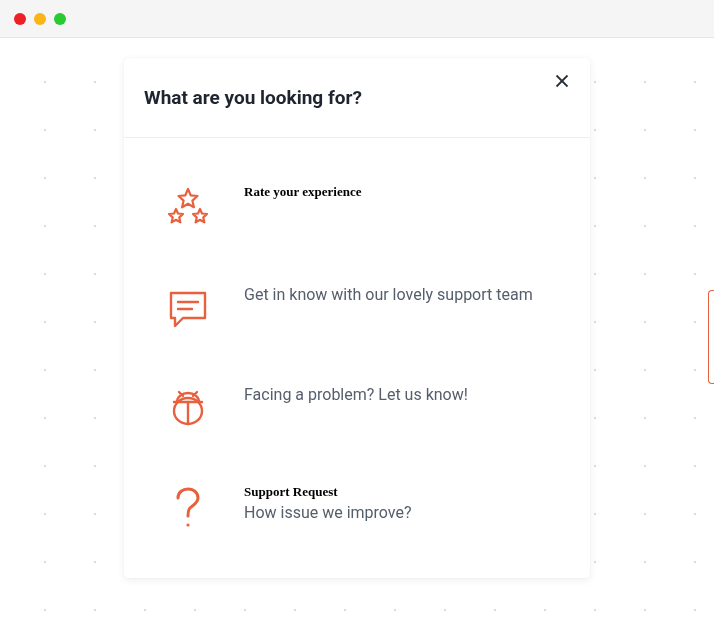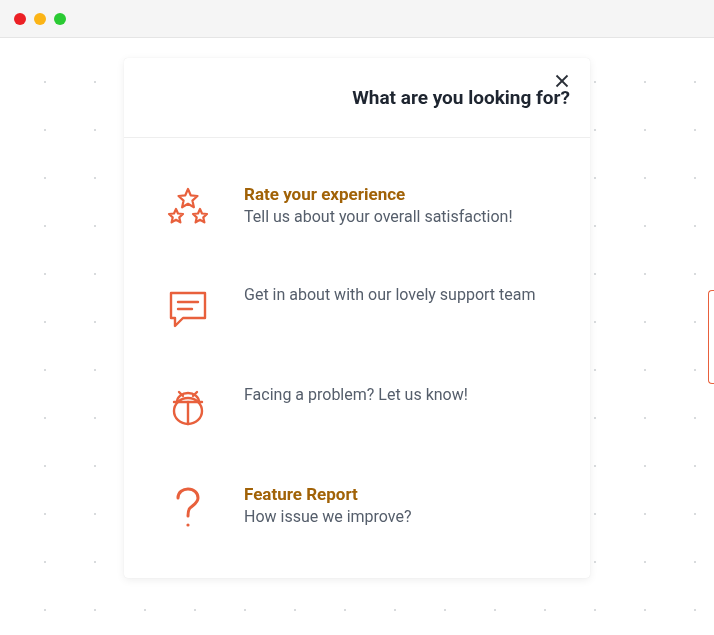--- a/index.html
+++ b/index.html
@@ -49,21 +49,21 @@
       transform: translateX(-50%);
       width: 466px;
       background: #ffffff;
       border-radius: 4px;
       box-shadow: 0 2px 8px rgba(0,0,0,0.07), 0 0 1px rgba(0,0,0,0.1);
     }
     .modal-header {
       position: relative;
       padding: 28px 20px;
       border-bottom: 1px solid #eeeeee;
-      text-align: right;
+      text-align: left;
     }
     .modal-title {
       font-size: 19px;
       font-weight: 700;
       color: #1e2530;
     }
     .close-btn {
       position: absolute;
       top: 14px;
       right: 18px;
@@ -94,24 +94,25 @@
       flex-shrink: 0;
       display: flex;
       align-items: center;
       justify-content: center;
       color: #e8603c;
     }
     .option-text {
       flex: 1;
     }
     .option-title {
-      font-size: 17px;
+      font-size: 13px;
       font-weight: 700;
-      color: #a16207;
+      color: #000000;
       margin-bottom: 2px;
+      font-family: Liberation Serif, serif;
     }
     .option-desc {
       font-size: 16px;
       color: #555e6b;
       line-height: 1.35;
     }
     .edge-tab {
       position: absolute;
       right: 0;
       top: 290px;
@@ -155,34 +156,33 @@
     <div class="option">
       <div class="option-icon">
         <svg width="46" height="46" viewBox="0 0 46 46" fill="none" stroke="currentColor" stroke-width="2.2" stroke-linejoin="round">
           <path d="M23 4 L25.7 10.3 L32.5 11 L27.4 15.6 L28.9 22.3 L23 18.8 L17.1 22.3 L18.6 15.6 L13.5 11 L20.3 10.3 Z"></path>
           <path d="M11 24 L13 28.5 L18 29 L14.3 32.4 L15.4 37.4 L11 34.8 L6.6 37.4 L7.7 32.4 L4 29 L9 28.5 Z"></path>
           <path d="M35 24 L37 28.5 L42 29 L38.3 32.4 L39.4 37.4 L35 34.8 L30.6 37.4 L31.7 32.4 L28 29 L33 28.5 Z"></path>
         </svg>
       </div>
       <div class="option-text">
         <div class="option-title">Rate your experience</div>
-        <div class="option-desc">Tell us about your overall satisfaction!</div>
       </div>
     </div>
 
     <div class="option">
       <div class="option-icon">
         <svg width="46" height="46" viewBox="0 0 46 46" fill="none" stroke="currentColor" stroke-width="2.4" stroke-linejoin="round" stroke-linecap="round">
           <path d="M6 8 H40 V33 H18 L10 41 V33 H6 Z"></path>
           <line x1="13" y1="17" x2="33" y2="17"></line>
           <line x1="13" y1="24" x2="27" y2="24"></line>
         </svg>
       </div>
       <div class="option-text">
-        <div class="option-desc">Get in about with our lovely support team</div>
+        <div class="option-desc">Get in know with our lovely support team</div>
       </div>
     </div>
 
     <div class="option">
       <div class="option-icon">
         <svg width="46" height="46" viewBox="0 0 46 46" fill="none" stroke="currentColor" stroke-width="2.4" stroke-linecap="round">
           <ellipse cx="23" cy="26" rx="14" ry="13"></ellipse>
           <path d="M12 17 C12 12 17 8 23 8 C29 8 34 12 34 17"></path>
           <line x1="9" y1="17" x2="37" y2="17"></line>
           <line x1="23" y1="17" x2="23" y2="39"></line>
@@ -196,19 +196,19 @@
     </div>
 
     <div class="option">
       <div class="option-icon">
         <svg width="30" height="46" viewBox="0 0 30 46" fill="none" stroke="currentColor" stroke-width="3" stroke-linecap="round">
           <path d="M5 13 C5 7 10 4 15 4 C21 4 25 8 25 13 C25 18 20 20 17 23 C15.2 24.8 15 27 15 31"></path>
           <circle cx="15" cy="40" r="1.6" fill="currentColor" stroke="none"></circle>
         </svg>
       </div>
       <div class="option-text">
-        <div class="option-title">Feature Report</div>
+        <div class="option-title">Support Request</div>
         <div class="option-desc">How issue we improve?</div>
       </div>
     </div>
 
   </div>
 </div>
 
 </body></html>

